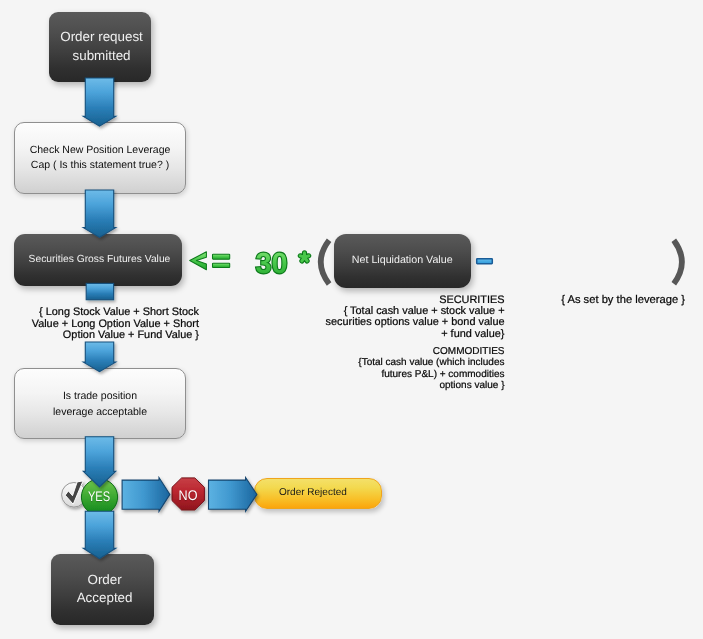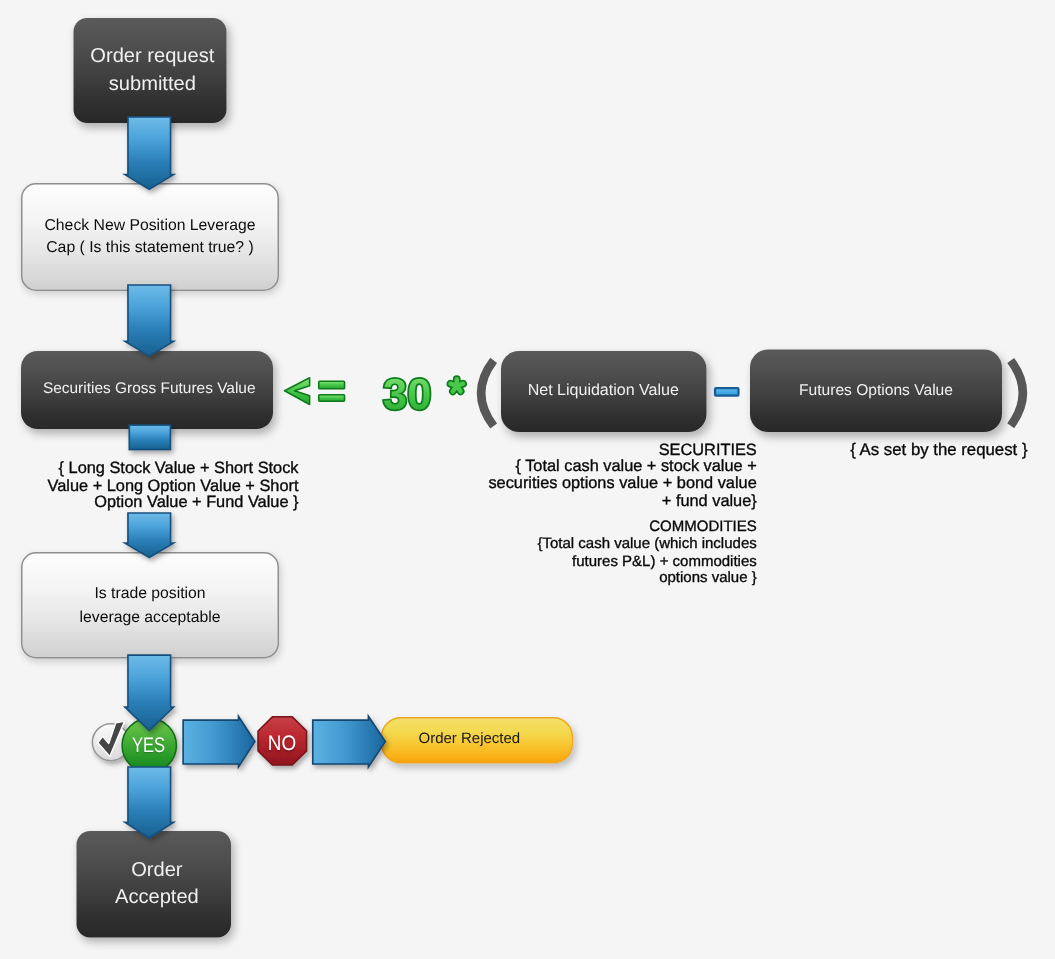--- a/index.html
+++ b/index.html
@@ -54,43 +54,40 @@
 
   <div class="abs darkbox" style="left:50.5px;top:553.8px;width:103.2px;height:71px;border-radius:9px;">
     <span class="lbl" style="font-size:13.4px;line-height:18.6px;transform:translate(2.5px,-0.1px)">Order
 Accepted</span>
     </div>
 
   <div class="abs darkbox" style="left:333.8px;top:233.7px;width:136.8px;height:54px;border-radius:12px;">
     <span class="lbl" style="font-size:10.7px;line-height:13px;transform:translateY(0.2px)">Net Liquidation Value</span>
     </div>
 
-  <div class="abs darkbox" style="left:500px;top:233px;width:168px;height:55px;border-radius:12px;">
-    <span class="lbl" style="font-size:10.4px;line-height:13px;transform:translateY(0.3px)">Futures Options Value</span>
-    </div>
 
   <div class="abs pill" style="left:254px;top:477.7px;width:128.2px;height:31.6px;border-radius:13px;">
     <span class="lbl" style="font-size:10px;line-height:16px;transform:translateX(-5.2px)">Order Rejected</span>
     </div>
 
   <div class="note" style="left:-1px;top:307.45px;width:200px;font-size:10.9px;line-height:11.2px;">{ Long Stock Value + Short Stock
 Value + Long Option Value + Short
 Option Value + Fund Value }</div>
 
   <div class="note" style="left:304.5px;top:294.5px;width:200px;font-size:10.9px;line-height:11.35px;">SECURITIES
 { Total cash value + stock value +
 securities options value + bond value
 + fund value}</div>
 
   <div class="note" style="left:304.5px;top:346px;width:200px;font-size:10px;line-height:11.35px;">COMMODITIES
 {Total cash value (which includes
 futures P&amp;L) + commodities
 options value }</div>
 
-  <div class="note" style="left:485px;top:294.9px;width:200px;font-size:11.2px;line-height:11.5px;">{ As set by the request }</div>
+  <div class="note" style="left:485px;top:294.9px;width:200px;font-size:11.2px;line-height:11.5px;">{ As set by the leverage }</div>
 
   <svg class="abs" width="703" height="639" style="left:0;top:0;z-index:2;overflow:visible">
     <defs>
       <linearGradient id="blueV" x1="0" y1="0" x2="0" y2="1">
         <stop offset="0" stop-color="#6dbbe8"></stop>
         <stop offset="0.30" stop-color="#4ca3da"></stop>
         <stop offset="0.62" stop-color="#2b7fb8"></stop>
         <stop offset="1" stop-color="#17608f"></stop>
       </linearGradient>
       <linearGradient id="blueH" x1="0" y1="0" x2="1" y2="0">

